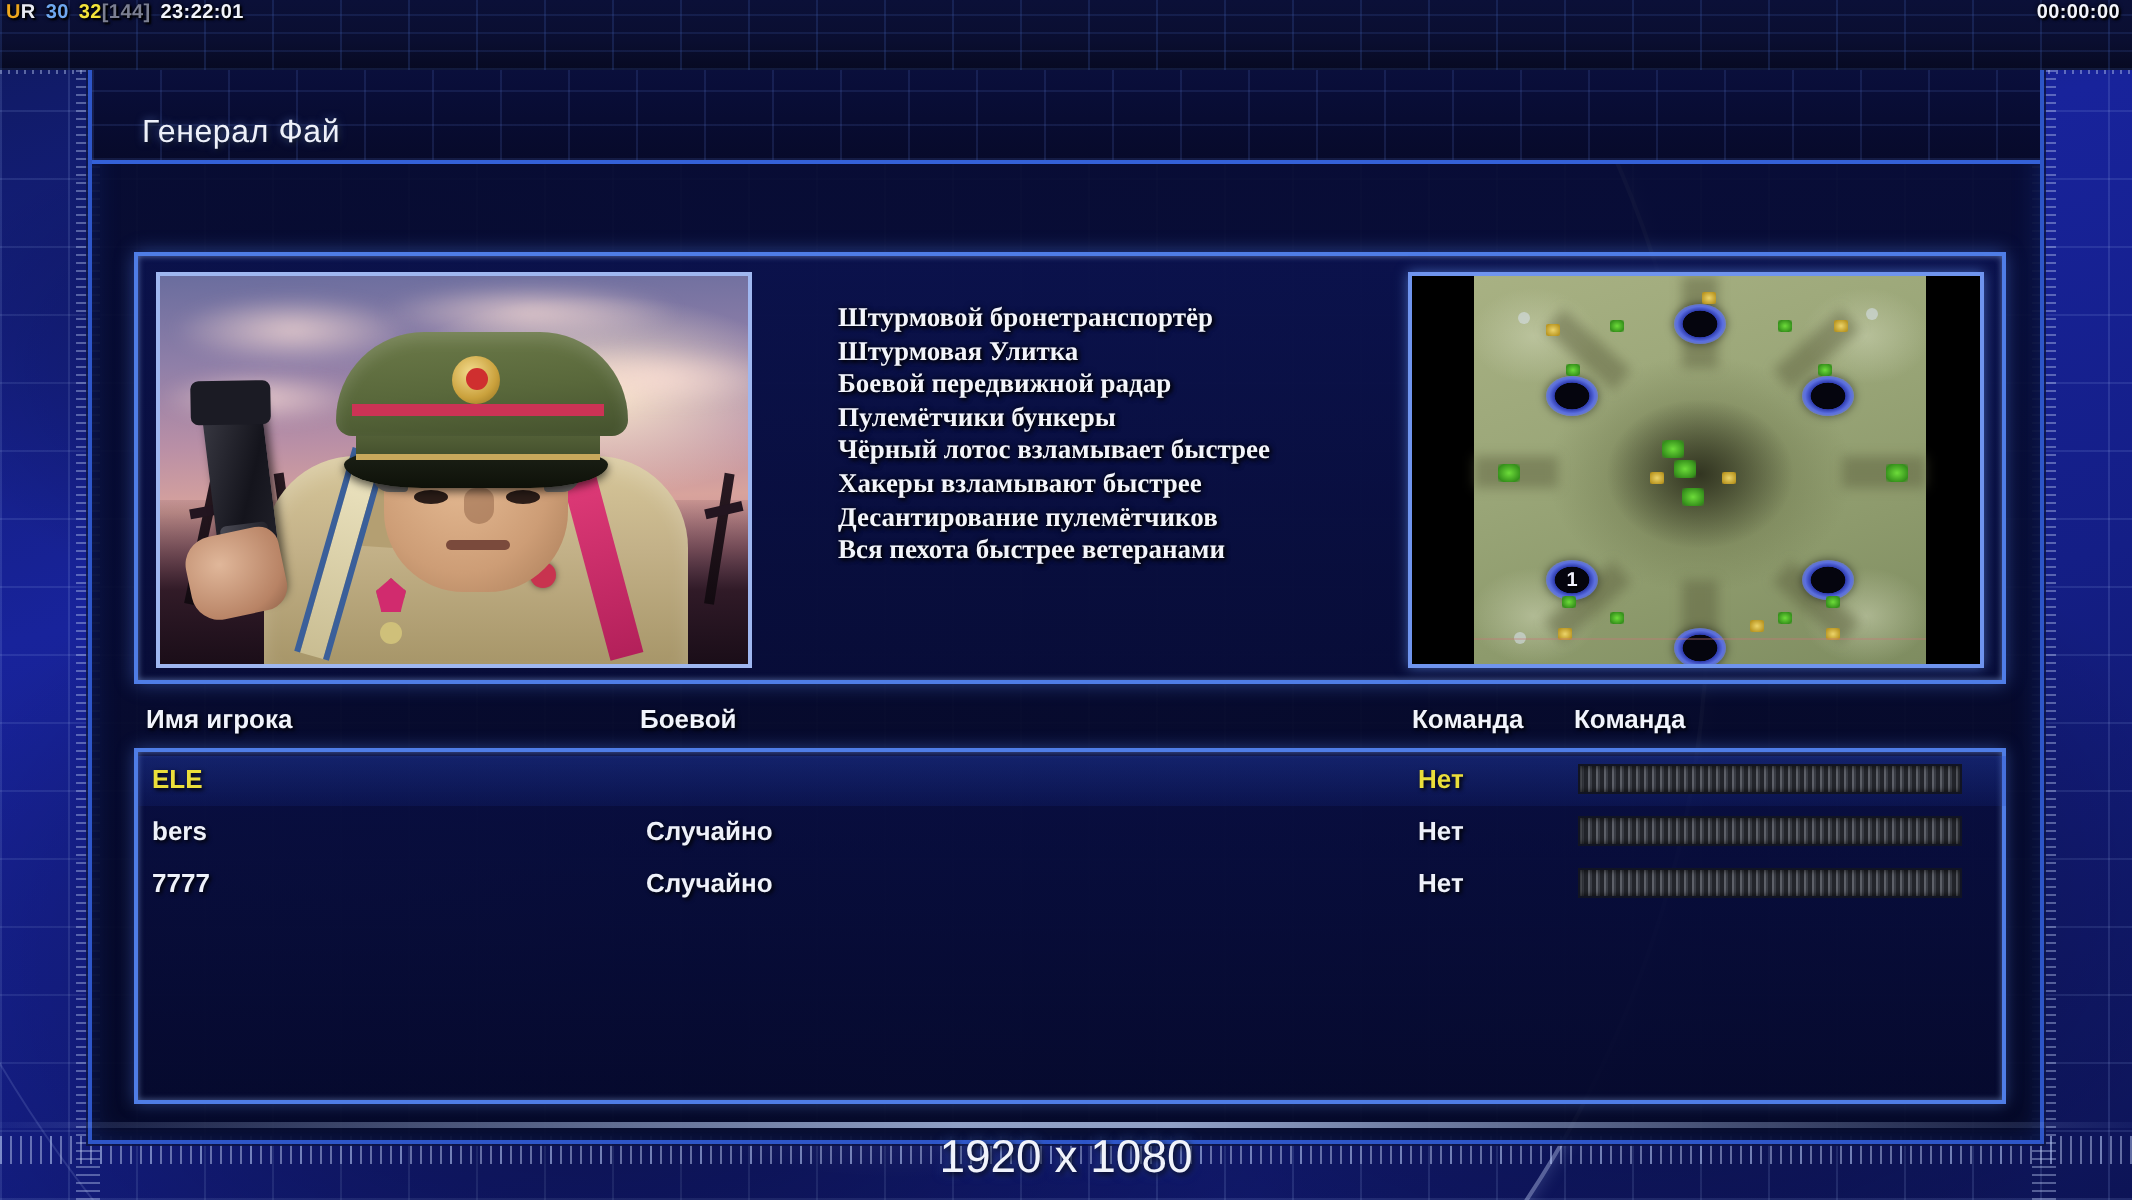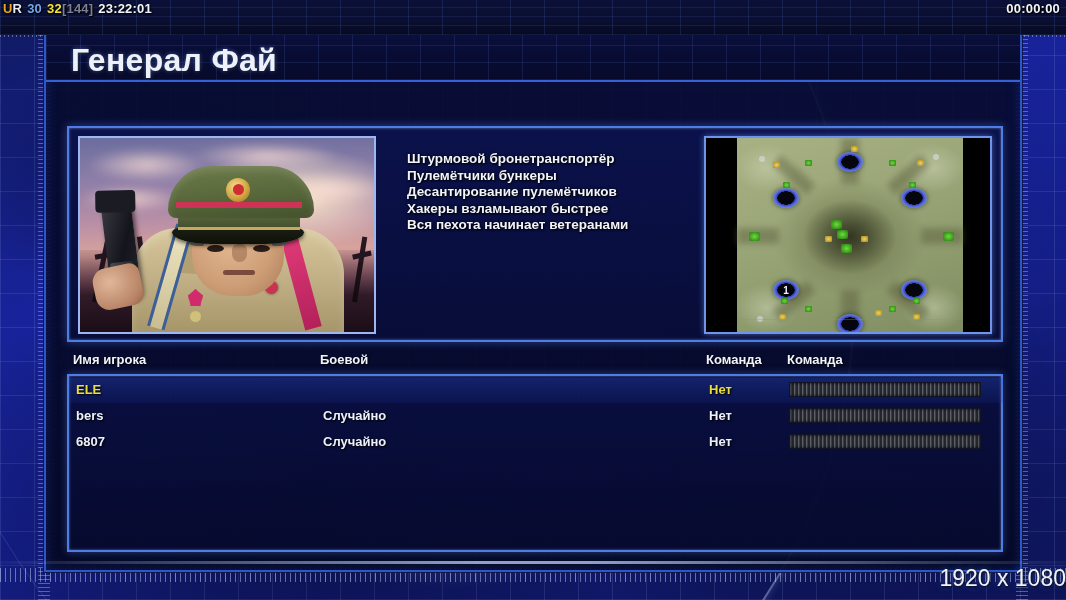--- a/index.html
+++ b/index.html
@@ -12,21 +12,21 @@
 
   
   #topbar{
     position:absolute; left:0; top:0; width:1066px; height:35px;
     background:
       repeating-linear-gradient(90deg, rgba(60,90,170,.25) 0 1px, transparent 1px 34px),
       repeating-linear-gradient(0deg, rgba(60,90,170,.20) 0 1px, transparent 1px 9px),
       linear-gradient(180deg,#0b1038 0%, #0a0e30 60%, #070a22 100%);
     z-index:40;
     font-weight:bold;
-    font-size:13px;
+    font-size:10px;
     letter-spacing:.2px;
   }
   #topbar .left{ position:absolute; left:3px; top:1px; white-space:nowrap; }
   #topbar .right{ position:absolute; right:6px; top:1px; white-space:nowrap; }
   #topbar span{ text-shadow:0 0 2px #000,1px 1px 1px #000; }
   .c-ur-u{ color:#f0a81e; }
   .c-ur-r{ color:#e8eaf2; }
   .c-n1{ color:#6fa8f0; }
   .c-n2{ color:#f4e43a; }
   .c-br{ color:#7b7f92; }
@@ -102,22 +102,22 @@
     border-bottom:2px solid #3461d8;
   }
   #titlebar .grid{
     position:absolute; inset:0;
     background:
       repeating-linear-gradient(90deg, rgba(90,120,210,.17) 0 1px, transparent 1px 34px),
       repeating-linear-gradient(0deg, rgba(90,120,210,.15) 0 1px, transparent 1px 17px);
     pointer-events:none;
   }
   #title-text{
-    position:absolute; left:25px; top:8px;
-    font-size:32px; color:#eef1fa; font-weight:700;
+    position:absolute; left:25px; top:24px;
+    font-size:16px; color:#eef1fa; font-weight:400;
     text-shadow:0 0 4px rgba(120,160,255,.55), 1px 1px 2px #000;
     letter-spacing:.3px;
   }
 
   
   #infopanel{
     position:absolute; left:21px; top:92px; width:936px; height:216px;
     border:2px solid #4f7de6;
     background:linear-gradient(180deg, rgba(12,20,84,.72), rgba(8,13,58,.80));
     box-shadow:0 0 9px rgba(90,140,255,.40), 0 0 3px rgba(160,195,255,.55) inset;
@@ -259,21 +259,21 @@
     content:""; position:absolute; left:7px; top:6px; width:11px; height:11px;
     background:#cf2f2f; border-radius:50%;
   }
   .capstripe{
     position:absolute; left:96px; top:64px; width:126px; height:6px;
     background:#cc3355;
   }
 
   
   #abilities{
-    position:absolute; left:338px; top:23px; width:300px;
+    position:absolute; left:350px; top:23px; width:300px;font-family:Liberation Serif, serif;
   }
   #abilities li{
     list-style:none; color:#f2f4fb; font-size:13.5px; line-height:16.6px;
     font-weight:bold; white-space:nowrap;
     text-shadow:1px 1px 2px #000, 0 0 3px rgba(0,0,0,.8);
   }
 
   
   #minimap{
     position:absolute; right:9px; top:8px; width:288px; height:198px;
@@ -368,21 +368,20 @@
     text-align:center;
   }
   #resbar .line{
     position:absolute; left:0; right:0; top:4px; height:3px;
     background:linear-gradient(90deg, rgba(140,170,240,.05), rgba(190,210,250,.75) 45%, rgba(190,210,250,.75) 55%, rgba(140,170,240,.05));
   }
   #restext{
     position:absolute; left:0; right:0; top:8px;
     font-size:23px; color:#f0f3fb; font-weight:400;
     text-shadow:1px 1px 3px #000, 0 0 6px rgba(100,150,255,.5);
-    text-align:right;
   }
 </style>
 </head>
 <body>
 
 <div id="topbar">
   <div class="left">
     <span class="c-ur-u">U</span><span class="c-ur-r">R</span><span class="sp"></span><span class="c-n1">30</span><span class="sp"></span><span class="c-n2">32</span><span class="c-br">[144]</span><span class="sp"></span><span class="c-time">23:22:01</span>
   </div>
   <div class="right">
@@ -448,24 +447,27 @@
         <div class="captop"></div>
         <div class="capstripe"></div>
         <div class="capbadge"></div>
 
         <div class="gun"></div>
         <div class="hand"></div>
       </div>
 
       <ul id="abilities">
         <li>Штурмовой бронетранспортёр</li>
+        <li>Штурмовая Улитка</li>
+        <li>Боевой передвижной радар</li>
         <li>Пулемётчики бункеры</li>
+        <li>Чёрный лотос взламывает быстрее</li>
+        <li>Хакеры взламывают быстрее</li>
         <li>Десантирование пулемётчиков</li>
-        <li>Хакеры взламывают быстрее</li>
-        <li>Вся пехота начинает ветеранами</li>
+        <li>Вся пехота быстрее ветеранами</li>
       </ul>
 
       <div id="minimap">
         <div id="mapimg">
           <div class="roadv" style="left:104px; top:0;    width:18px; height:46px;"></div>
           <div class="roadv" style="left:104px; top:152px;width:18px; height:46px;"></div>
           <div class="roadv" style="left:0;     top:90px; width:42px; height:16px;"></div>
           <div class="roadv" style="left:184px; top:90px; width:42px; height:16px;"></div>
           <div class="roadv" style="left:34px;  top:30px; width:46px; height:14px; transform:rotate(42deg);"></div>
           <div class="roadv" style="left:148px; top:30px; width:46px; height:14px; transform:rotate(-42deg);"></div>
@@ -530,21 +532,21 @@
       </div>
 
       <div class="prow" style="top:28px;">
         <div class="pname nrm">bers</div>
         <div class="parmy nrm">Случайно</div>
         <div class="pteam nrm">Нет</div>
         <div class="pbar"></div>
       </div>
 
       <div class="prow" style="top:54px;">
-        <div class="pname nrm">6807</div>
+        <div class="pname nrm">7777</div>
         <div class="parmy nrm">Случайно</div>
         <div class="pteam nrm">Нет</div>
         <div class="pbar"></div>
       </div>
     </div>
   </div>
 
   <div id="resbar">
     <div class="line"></div>
     <div id="restext">1920 x 1080</div>

